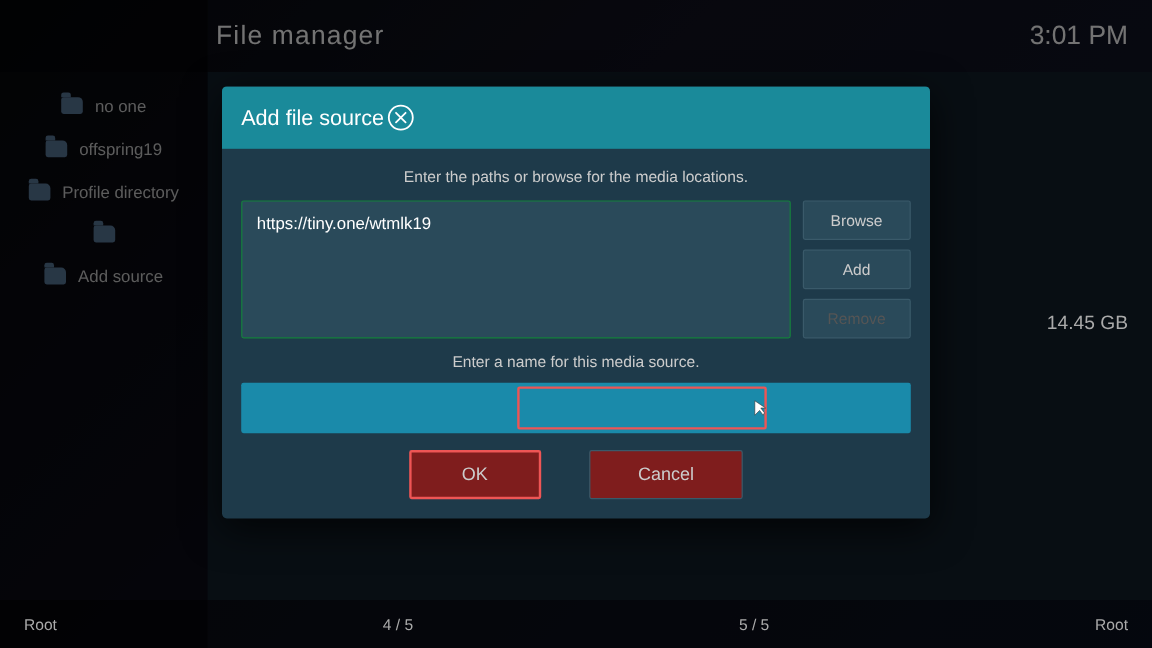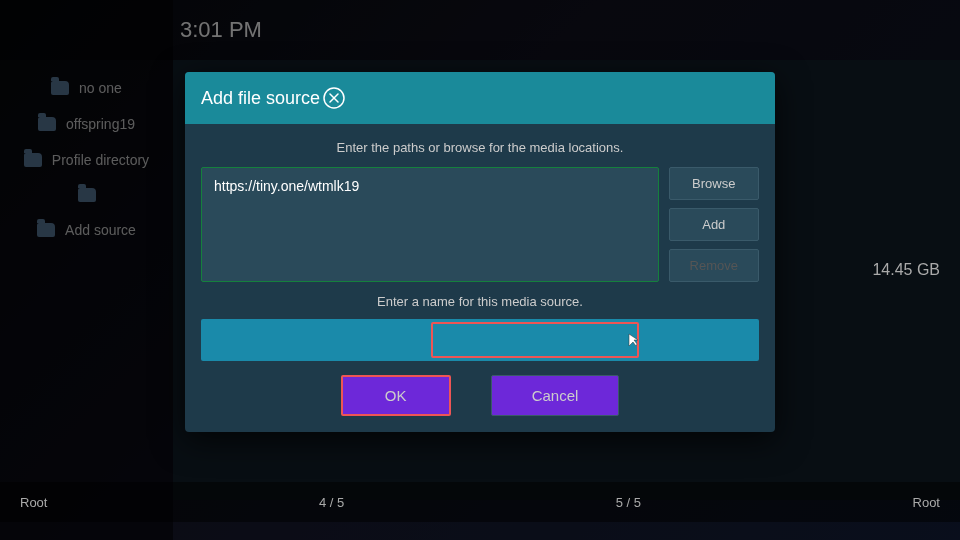--- a/index.html
+++ b/index.html
@@ -220,38 +220,38 @@
     }
 
     .dialog-actions {
       display: flex;
       justify-content: center;
       gap: 40px;
       margin-top: 4px;
     }
 
     .action-btn {
-      background: #6d28d9;
+      background: #7f1d1d;
       border: 1px solid #3a5a6a;
       color: #ccc;
       padding: 10px 40px;
       font-size: 15px;
       cursor: pointer;
       border-radius: 2px;
       min-width: 110px;
       text-align: center;
     }
     .action-btn.ok-btn {
       border: 2px solid #e55;
     }
 
     
     .footer {
       position: absolute;
-      bottom: 18px; left: 0; right: 0;
+      bottom: 0; left: 0; right: 0;
       height: 40px;
       background: rgba(0,0,0,0.5);
       display: flex;
       align-items: center;
       justify-content: space-between;
       padding: 0 20px;
     }
     .footer-item {
       color: #aaa;
       font-size: 13px;
@@ -287,20 +287,21 @@
   <div class="sidebar-item">
     <div class="folder-icon"></div>
   </div>
   <div class="sidebar-item">
     <div class="folder-icon"></div>
     <span>Add source</span>
   </div>
 </div>
 
 <div class="header">
+  <span class="header-title">File manager</span>
   <span class="header-time">3:01 PM</span>
 </div>
 
 <div class="overlay"></div>
 
 <div class="storage-info">
   <span>14.45 GB</span>
 </div>
 
 <div class="dialog">

